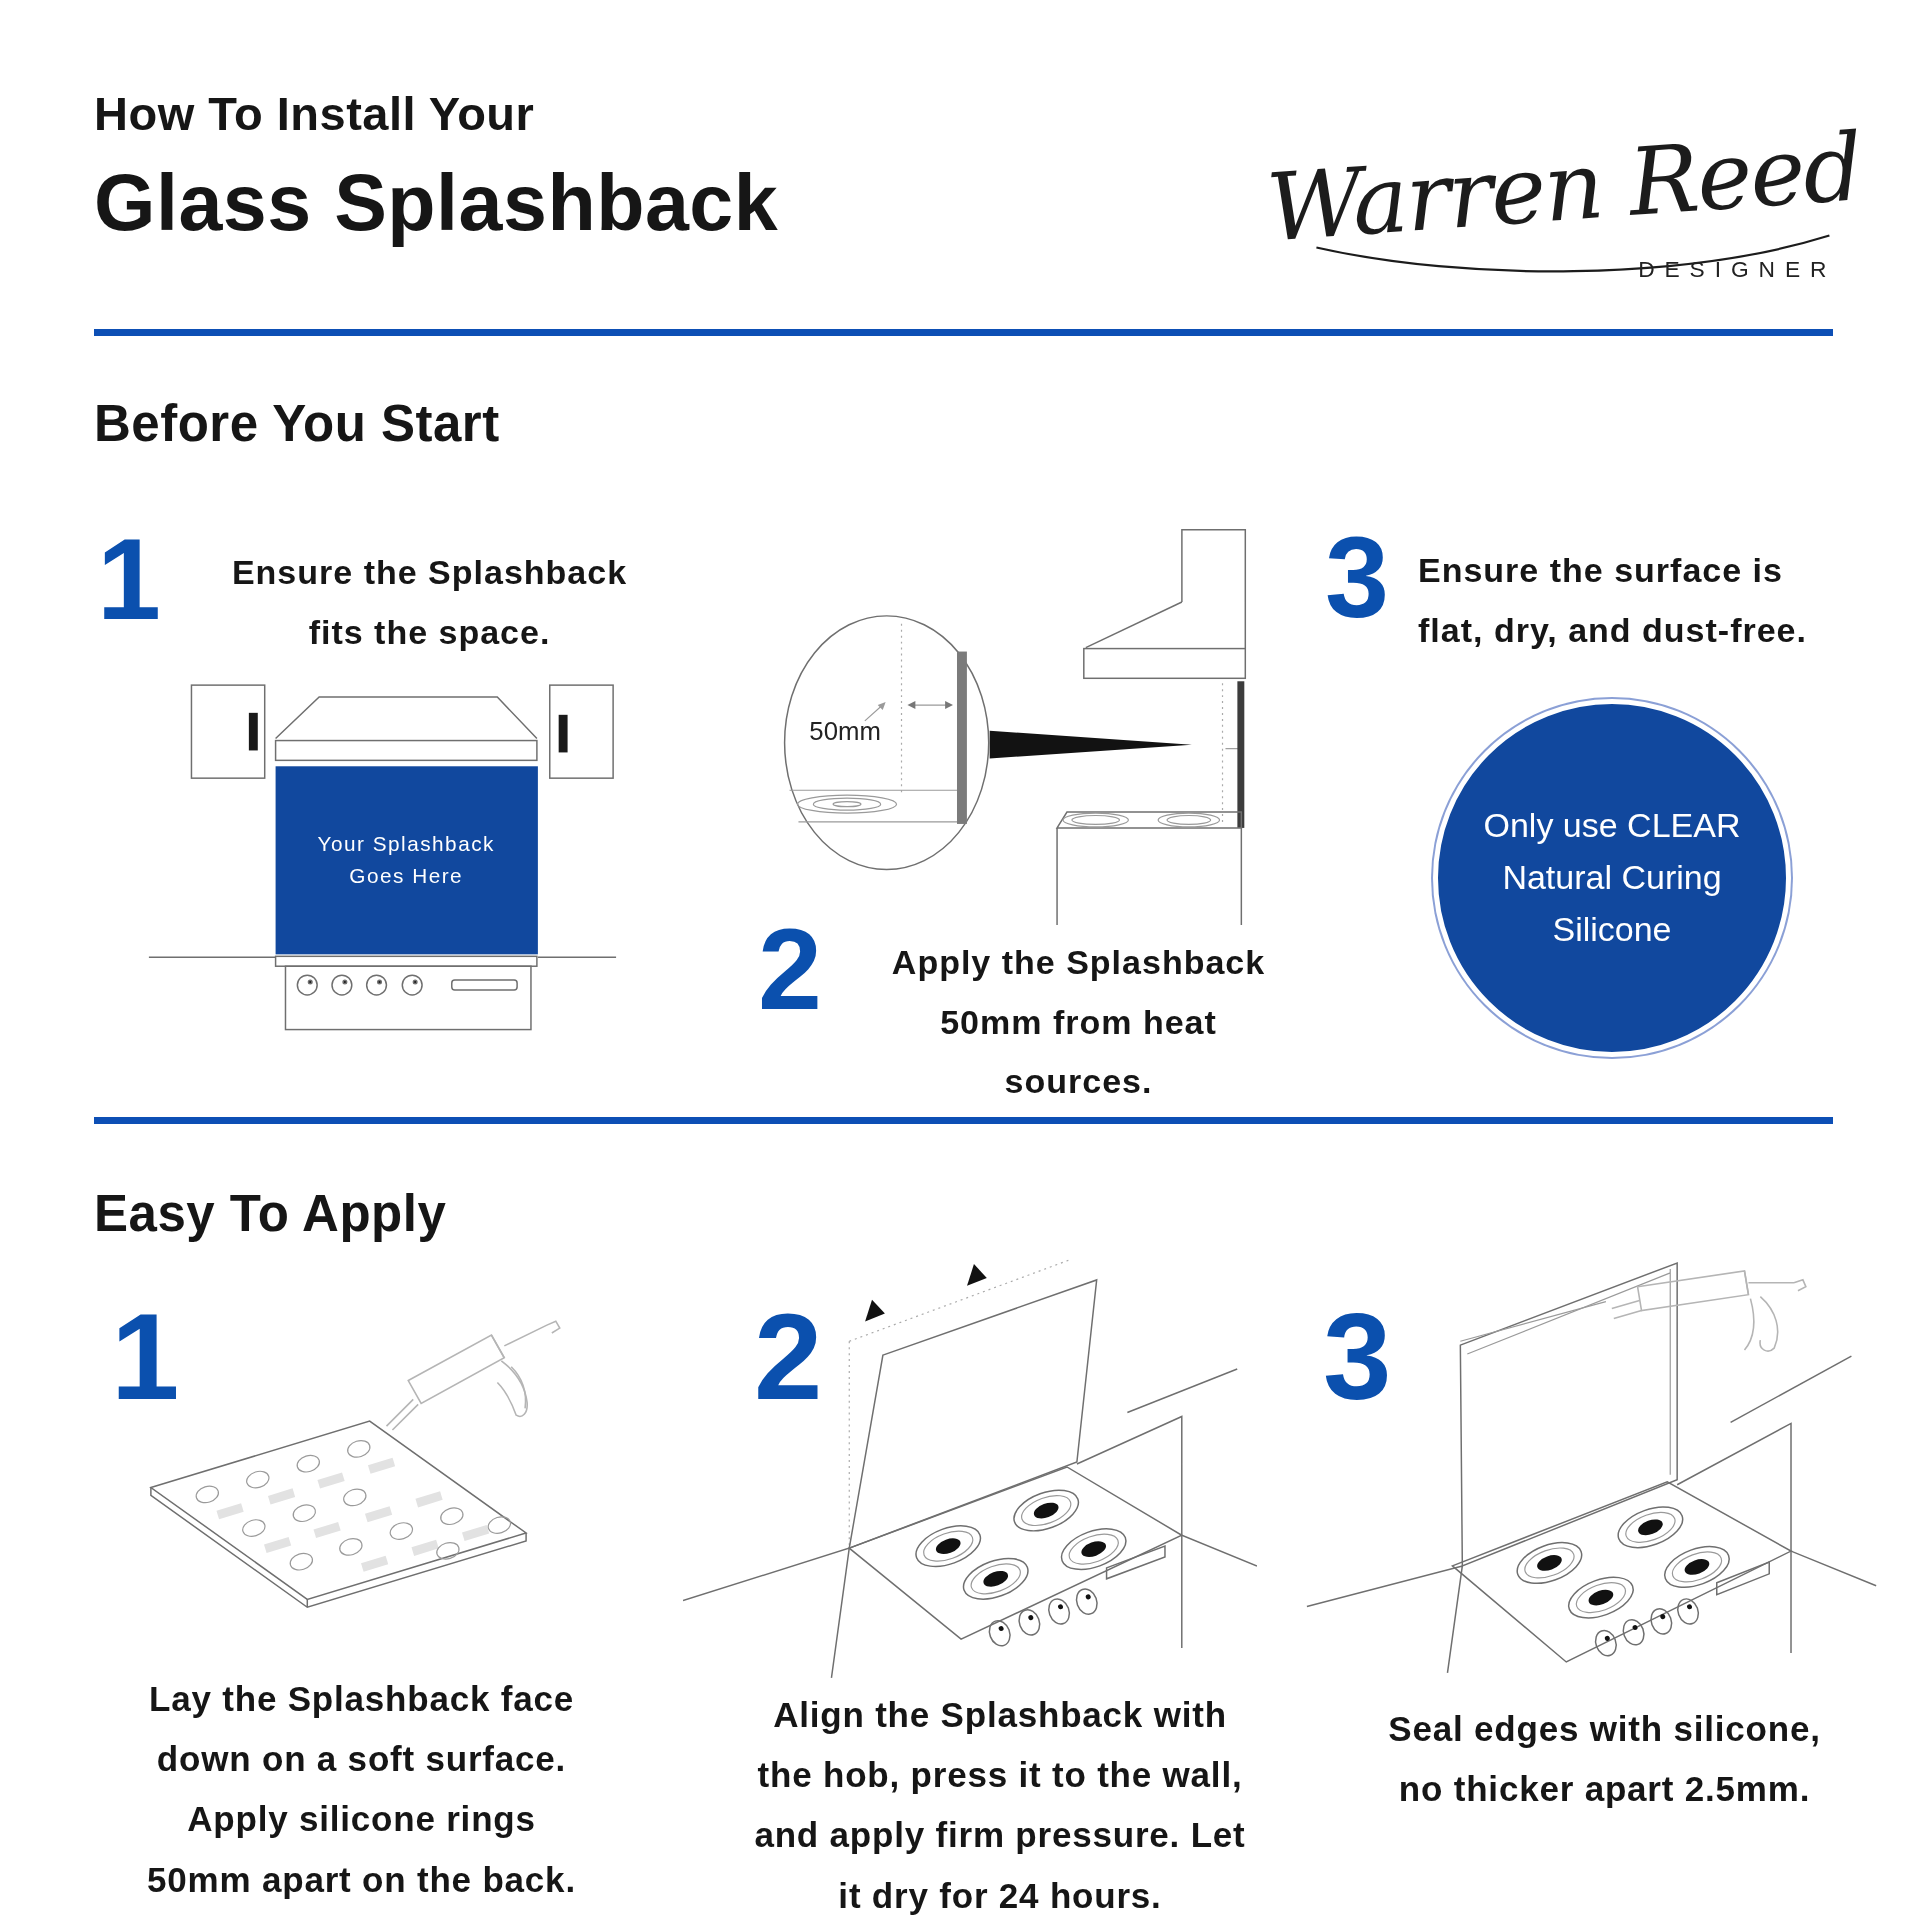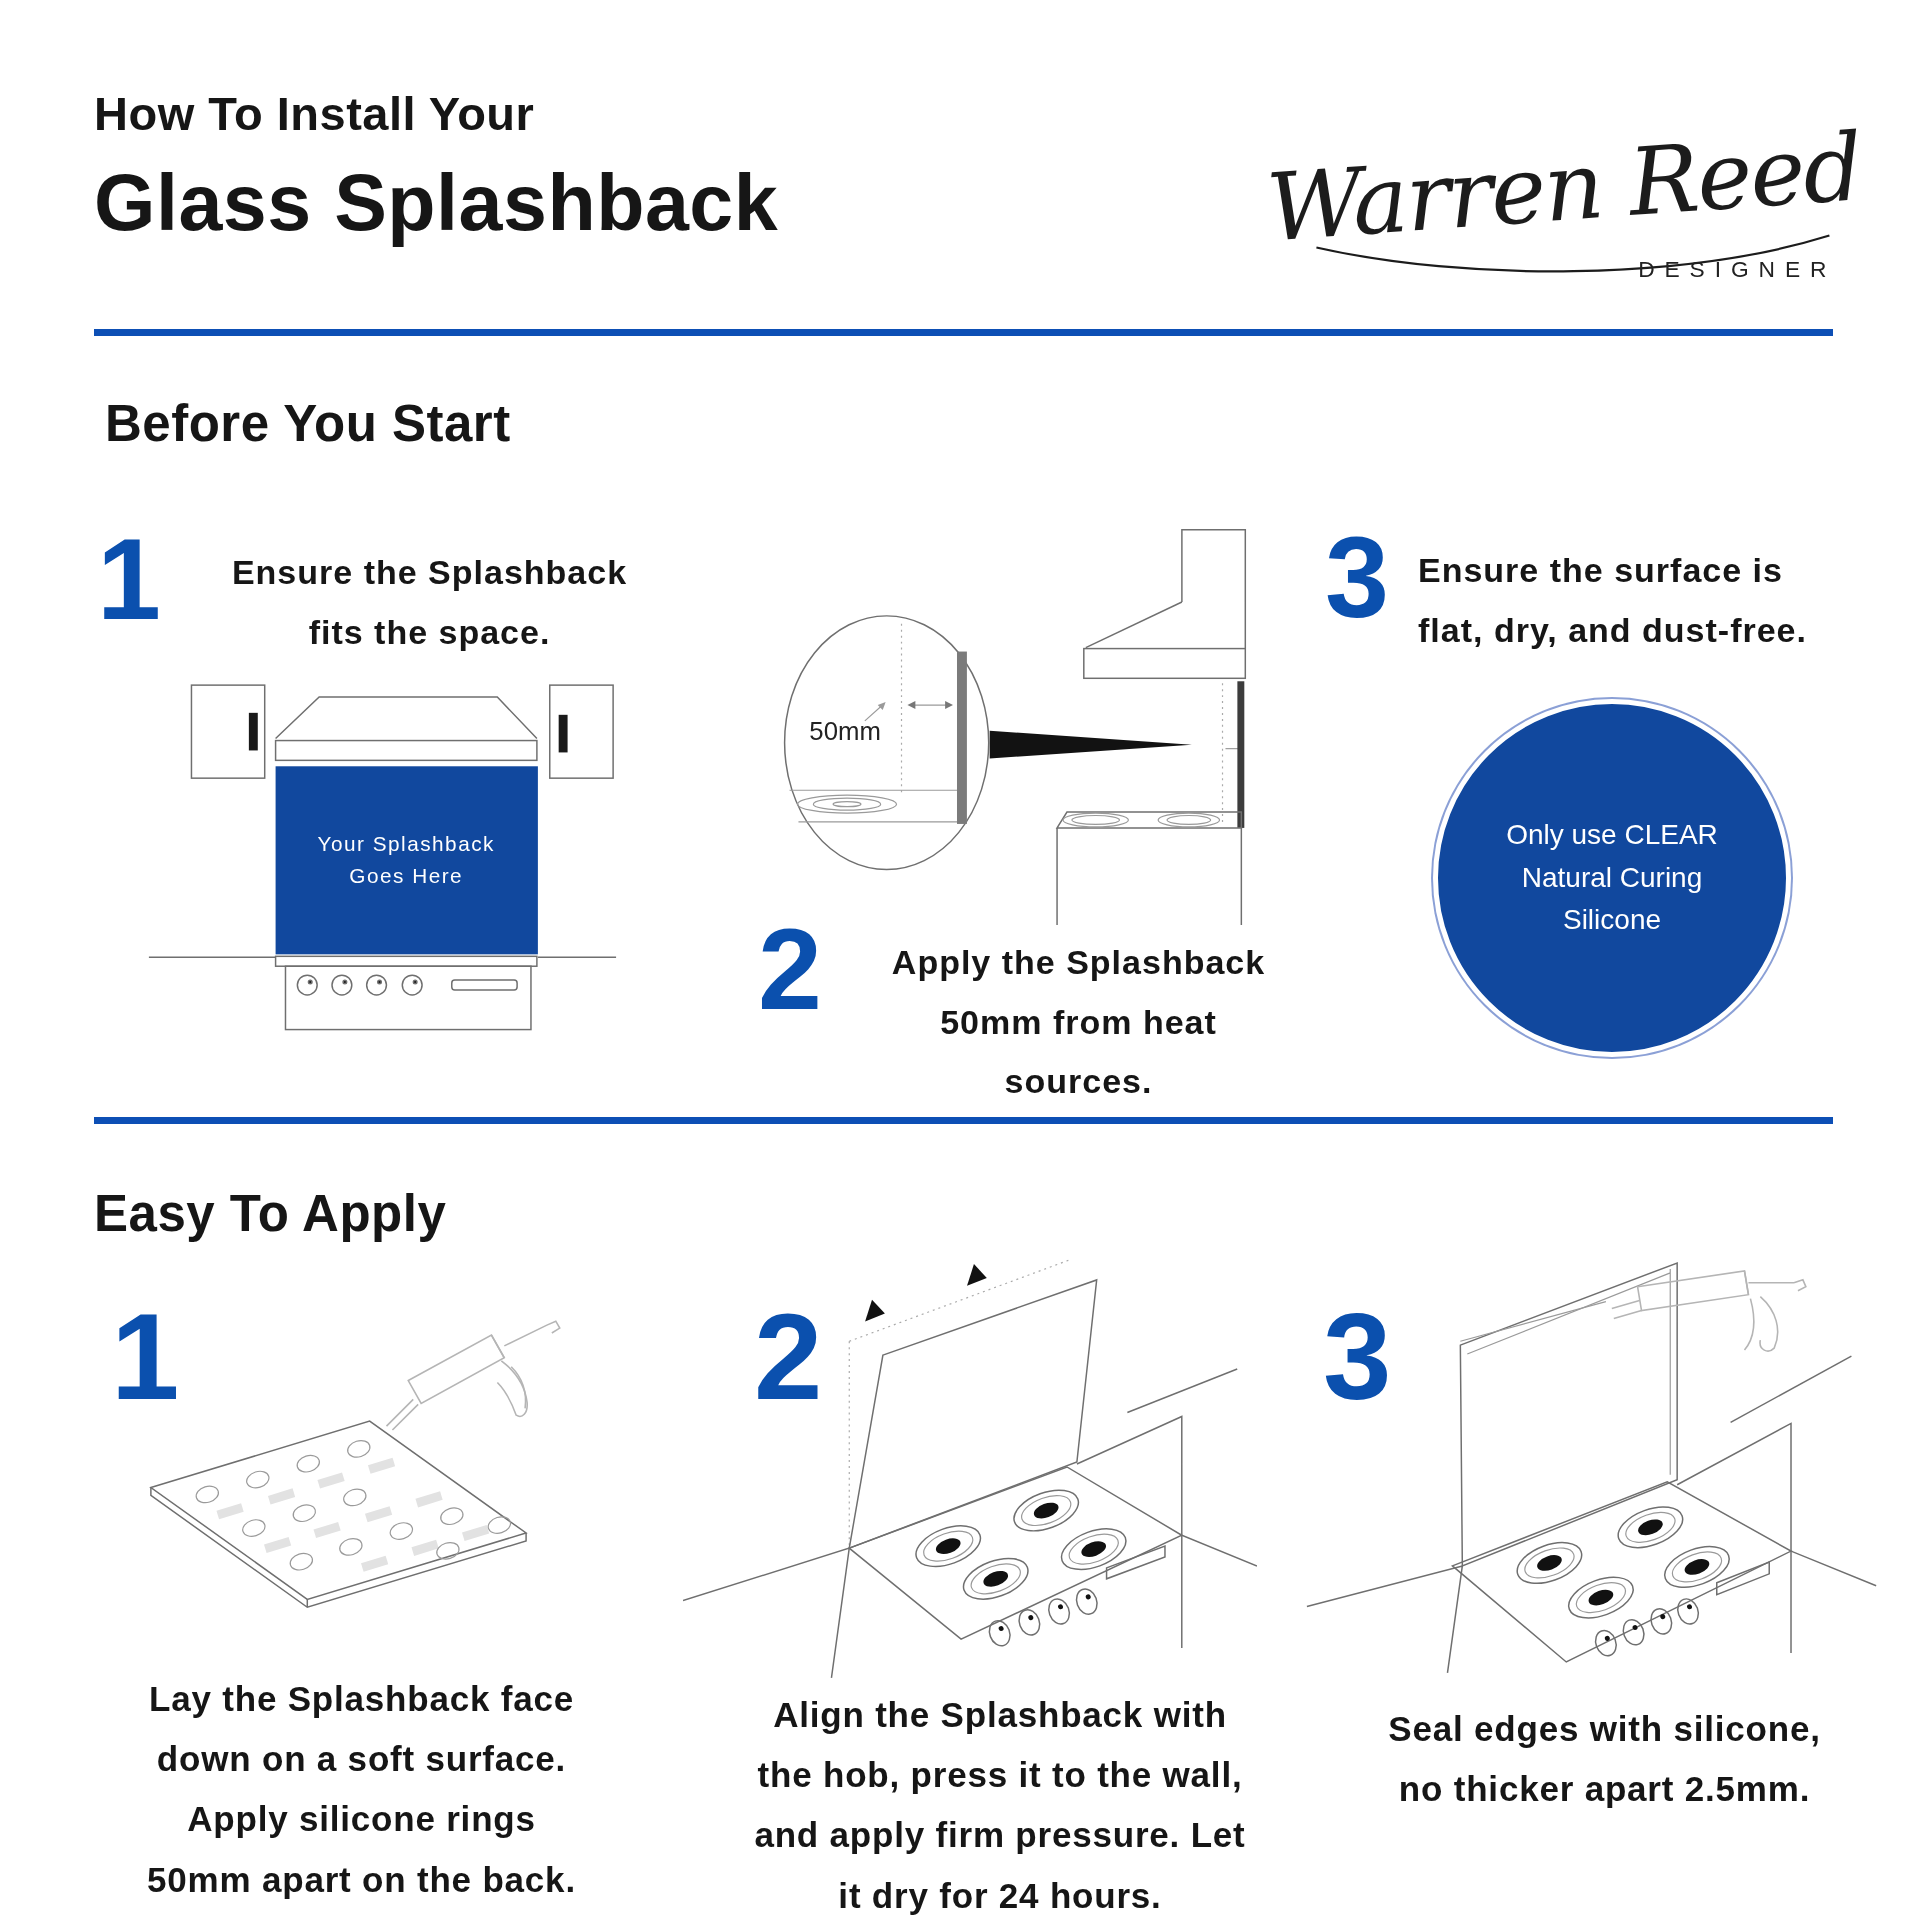--- a/index.html
+++ b/index.html
@@ -7,33 +7,33 @@
     position:relative;width:1927px;height:1927px;background:#ffffff;overflow:hidden;
     font-family:"Liberation Sans","DejaVu Sans",sans-serif;color:#161616;
   }
   .abs{position:absolute;}
   .eyebrow{left:94px;top:86px;font-size:47px;font-weight:bold;letter-spacing:0.5px;}
   .title{left:94px;top:145px;font-size:79px;font-weight:bold;letter-spacing:0.5px;margin-top:12px;}
   .divider{left:94px;width:1739px;height:7px;background:#0d4fb5;}
   .divider1{top:329px;}
   .divider2{top:1117px;}
   .section-heading{font-size:51px;font-weight:bold;letter-spacing:0.5px;}
-  .heading1{left:94px;top:394px;margin-left:11px;}
+  .heading1{left:94px;top:394px;}
   .heading2{left:94px;top:1184px;}
   .stepnum{color:#0b50ae;font-weight:bold;line-height:.85;}
   .stepnum-top{font-size:115px;}
   .stepnum-bottom{font-size:123px;}
   .step-text{font-size:34px;font-weight:bold;letter-spacing:1px;line-height:1.75;}
   .center{text-align:center;}
   .caption{font-size:35px;font-weight:bold;letter-spacing:0.8px;line-height:1.72;text-align:center;}
   .badge{
     left:1433px;top:699px;width:348px;height:348px;border-radius:50%;
     background:#11489e;border:5px solid #ffffff;box-shadow:0 0 0 2px #8ba0d6;
     display:flex;flex-direction:column;align-items:center;justify-content:center;
-    color:#ffffff;font-size:28px;line-height:1.52;text-align:center;
+    color:#ffffff;font-size:34px;line-height:1.52;text-align:center;
   }
   svg{display:block;}
   svg .ln{fill:none;stroke:#6f6f6f;stroke-width:1.5;}
   svg .thin{fill:none;stroke:#9a9a9a;stroke-width:1.2;}
   svg .lite{fill:none;stroke:#b5b5b5;stroke-width:1.6;}
   svg .dash{fill:none;stroke:#aaaaaa;stroke-width:1.2;stroke-dasharray:2 4;}
   svg text{font-family:"Liberation Sans","DejaVu Sans",sans-serif;}
   .panel-label{fill:#ffffff;font-size:21px;letter-spacing:1.5px;text-anchor:middle;}
   .dim-label{fill:#222222;font-size:26px;}
   .logo-script{font-family:"DejaVu Serif","Liberation Serif",serif;font-style:italic;font-size:94px;fill:#1c1c1c;letter-spacing:-2px;}

